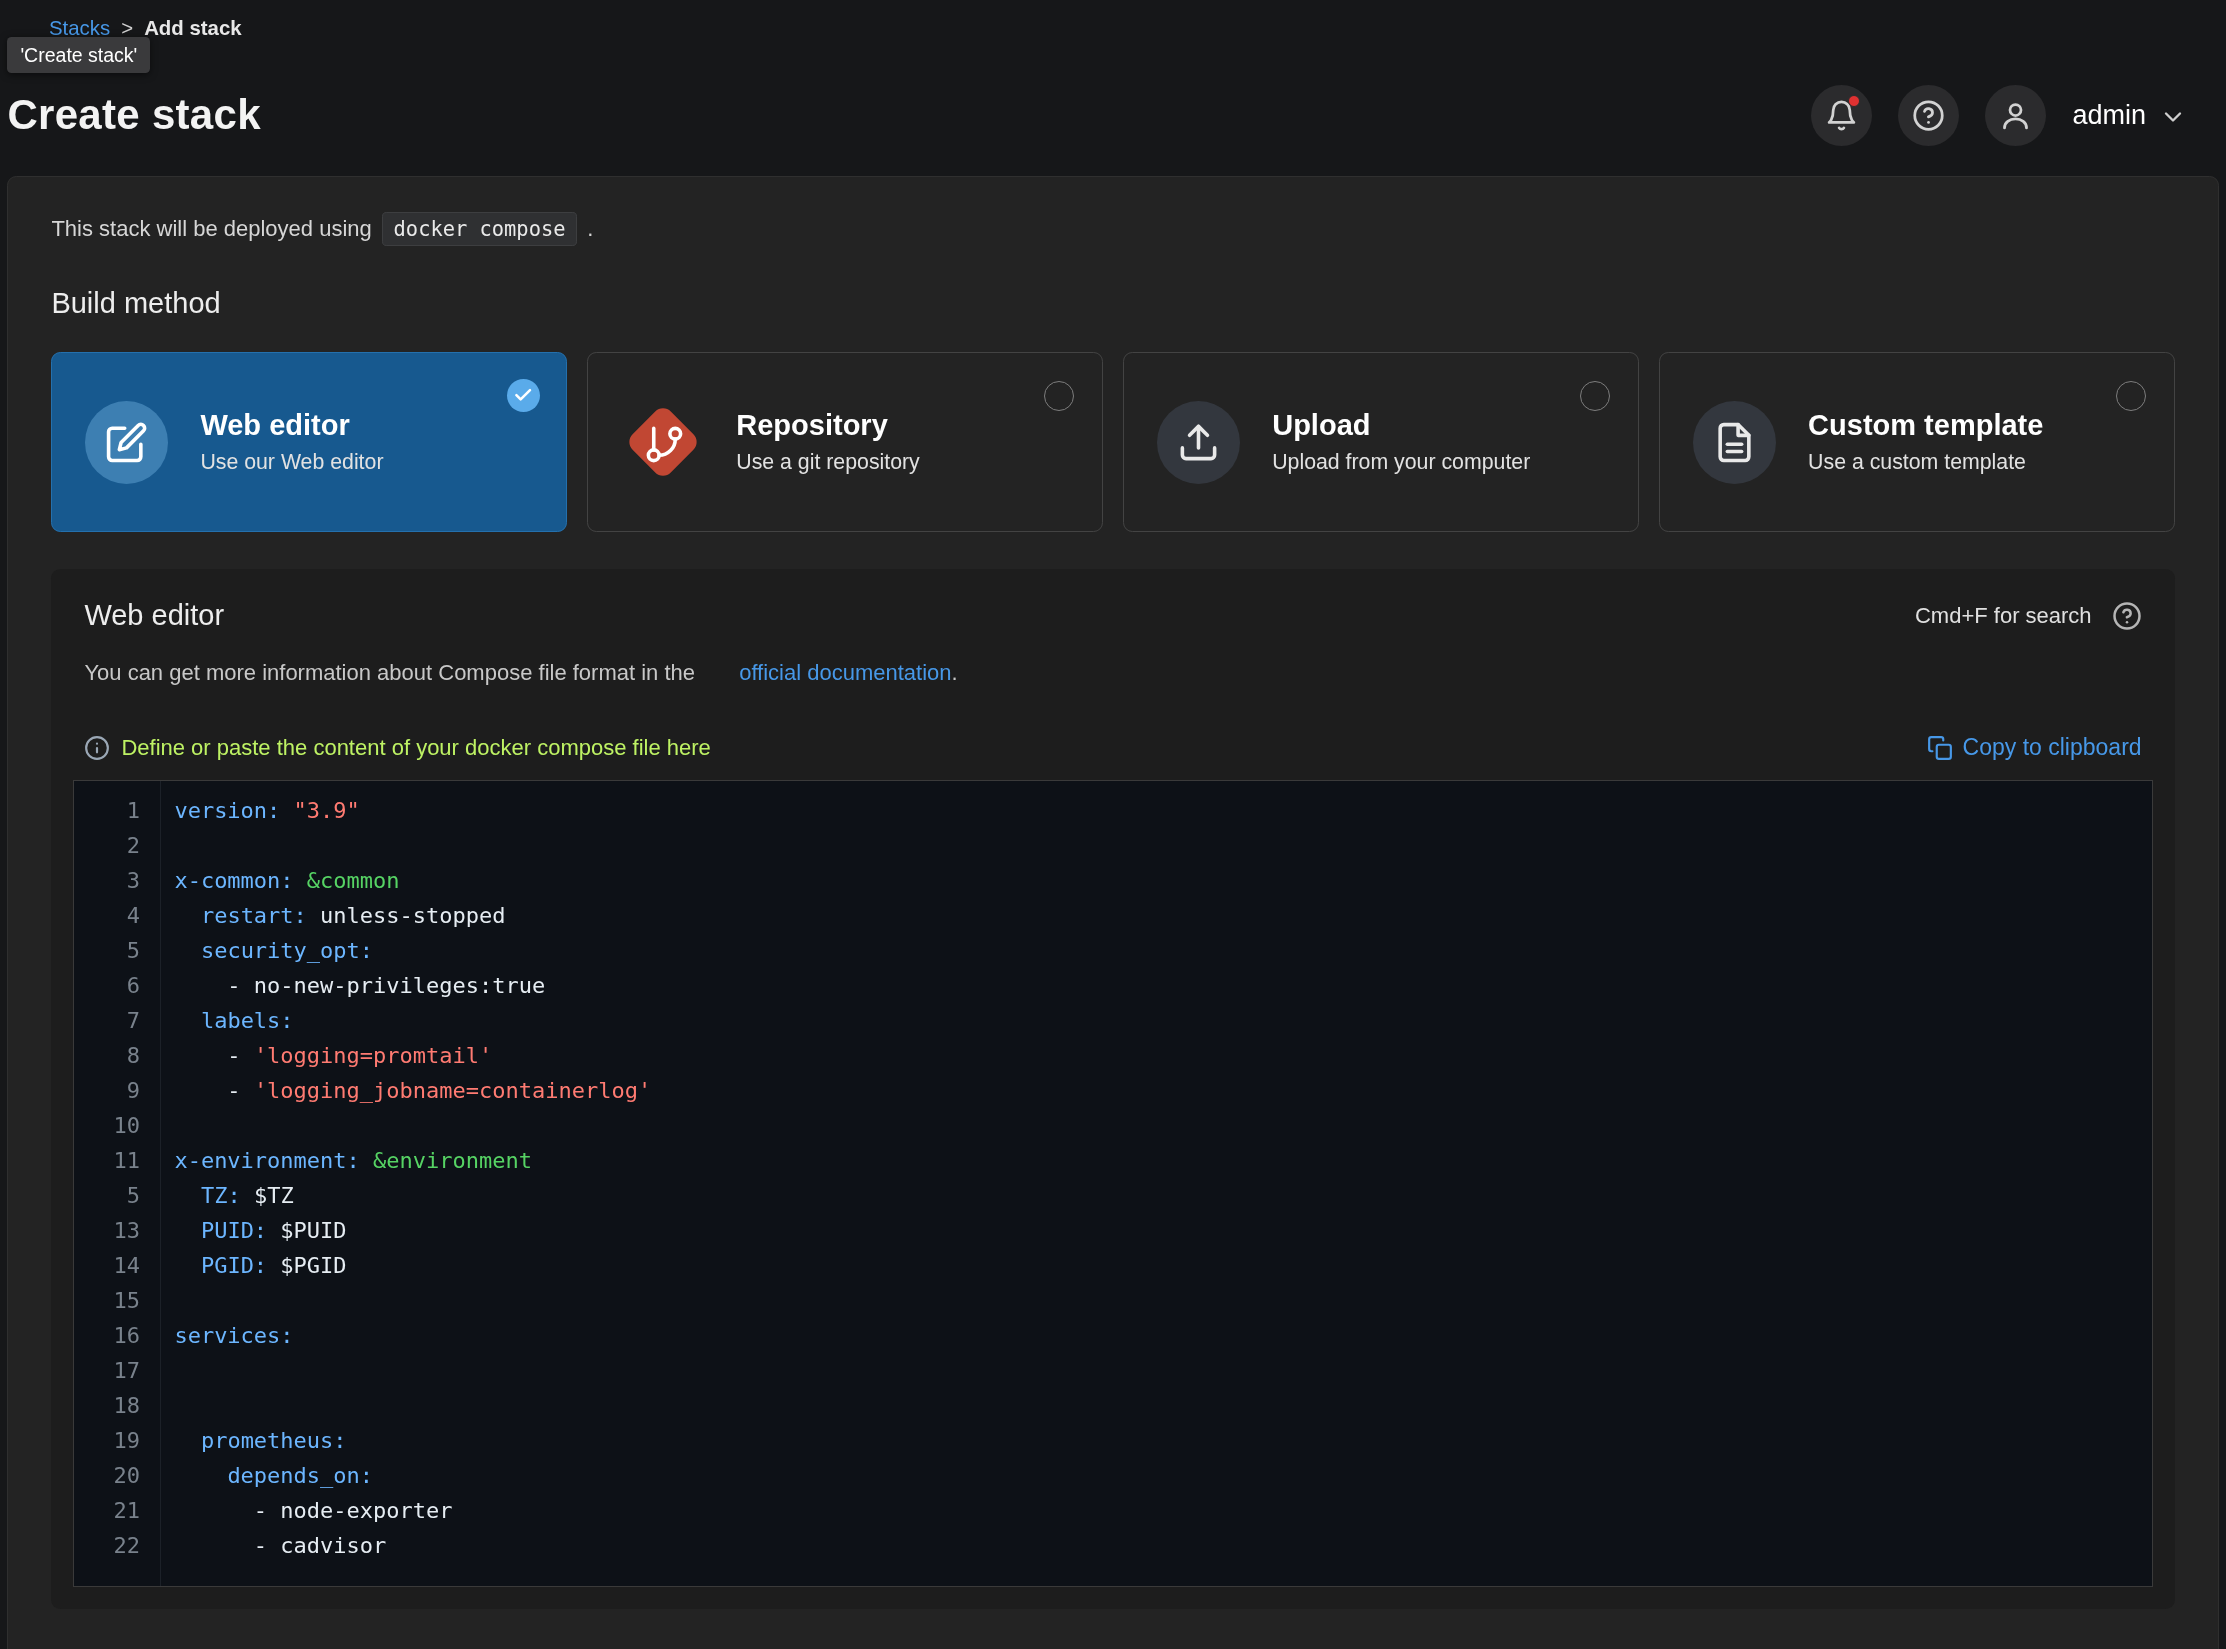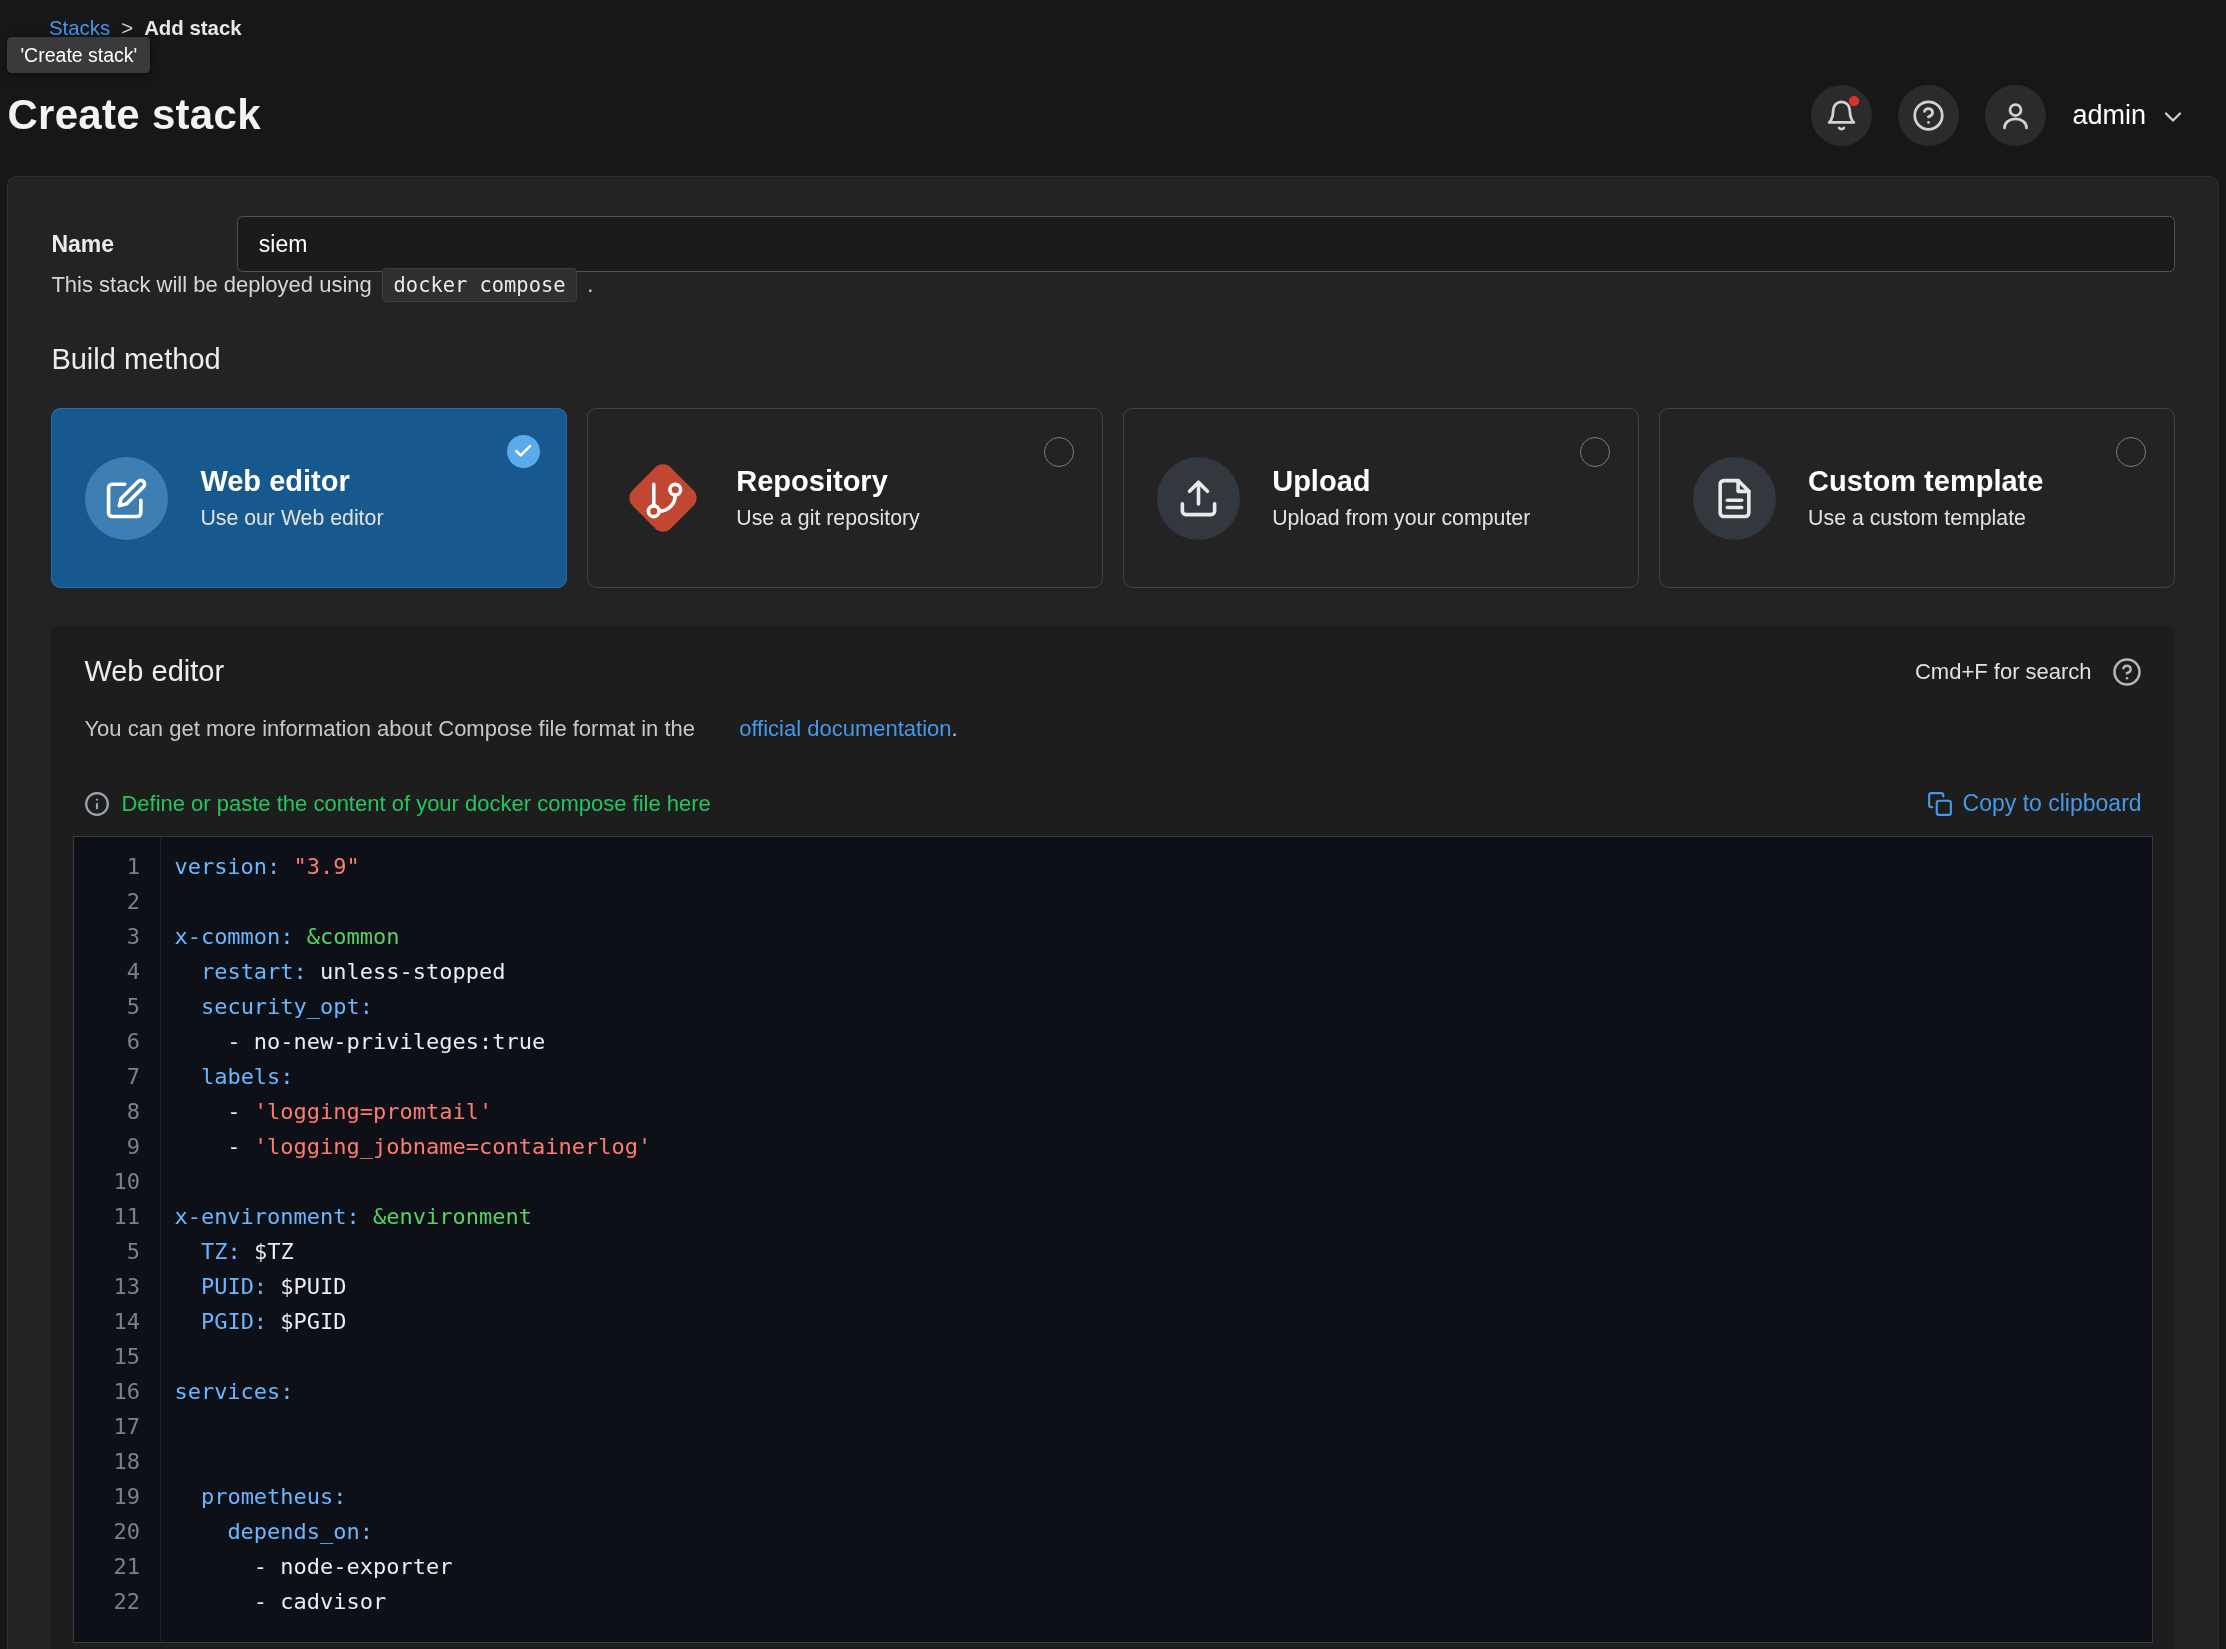--- a/index.html
+++ b/index.html
@@ -55,21 +55,21 @@
   .check svg { width:20.4px; height:20.4px; color:#0e3a5e; }
 
   
   .editor-section { margin-top:37px; background:#1d1d1d; border-radius:9.3px; padding:30px 22px 22px 22px; }
   .editor-head { display:flex; align-items:center; justify-content:space-between; padding:0 11px; }
   .editor-heading { font-size:29px; font-weight:500; color:#ededed; }
   .search-hint { display:flex; align-items:center; gap:20px; color:#e0e0e0; font-size:22px; }
   .search-hint svg { width:30px; height:30px; color:#b5b5b5; }
   .editor-info { margin:28px 11px 0; font-size:22px; color:#c8c8c8; }
   .define-row { margin:48px 11px 0; display:flex; align-items:center; justify-content:space-between; }
-  .define-left { display:flex; align-items:center; gap:11px; color:#22c55e; font-size:22px; }
+  .define-left { display:flex; align-items:center; gap:11px; color:#bef264; font-size:22px; }
   .define-left svg { width:26px; height:26px; color:#9aa7b5; }
   .copy-btn { display:flex; align-items:center; gap:9.3px; color:var(--link-blue,#4798e8); font-size:23px; cursor:pointer; background:none; border:none; font-family:inherit; }
   .copy-btn svg { width:26px; height:26px; }
 
   .code-editor { margin-top:18.6px; border:0.9px solid #3a3a3a; background:#0d1117; display:flex; height:807px; overflow:hidden; font-family:"DejaVu Sans Mono",monospace; font-size:22px; line-height:35px; }
   .gutter { width:87px; padding:12px 20.4px 0 0; text-align:right; color:#79828c; flex-shrink:0; border-right:0.9px solid #1c2128; user-select:none; }
   .code { flex:1; padding:12px 0 0 13px; white-space:pre; overflow:hidden; }
   .tok-key { color:var(--key-blue,#6cb6ff); }
   .tok-string { color:var(--string-red,#ff7b72); }
   .tok-anchor { color:var(--anchor-green,#56d364); }
@@ -121,24 +121,20 @@
         <svg viewBox="0 0 24 24" fill="none" stroke="currentColor" stroke-width="2" stroke-linecap="round" stroke-linejoin="round">
             <polyline points="6 9 12 15 18 9"></polyline>
           </svg>
       </span>
     </div>
   </div>
 </div>
 
 <div class="panel">
 
-  <div class="name-row">
-    <label class="name-label">Name</label>
-    <input class="name-input" type="text" value="siem" style="">
-  </div>
 
   <p class="deploy-note">
     <span>This stack will be deployed using</span>
     <code>docker compose</code>
     <span>.</span>
   </p>
 
   <h2 class="build-heading">Build method</h2>
 
   <div class="cards">

